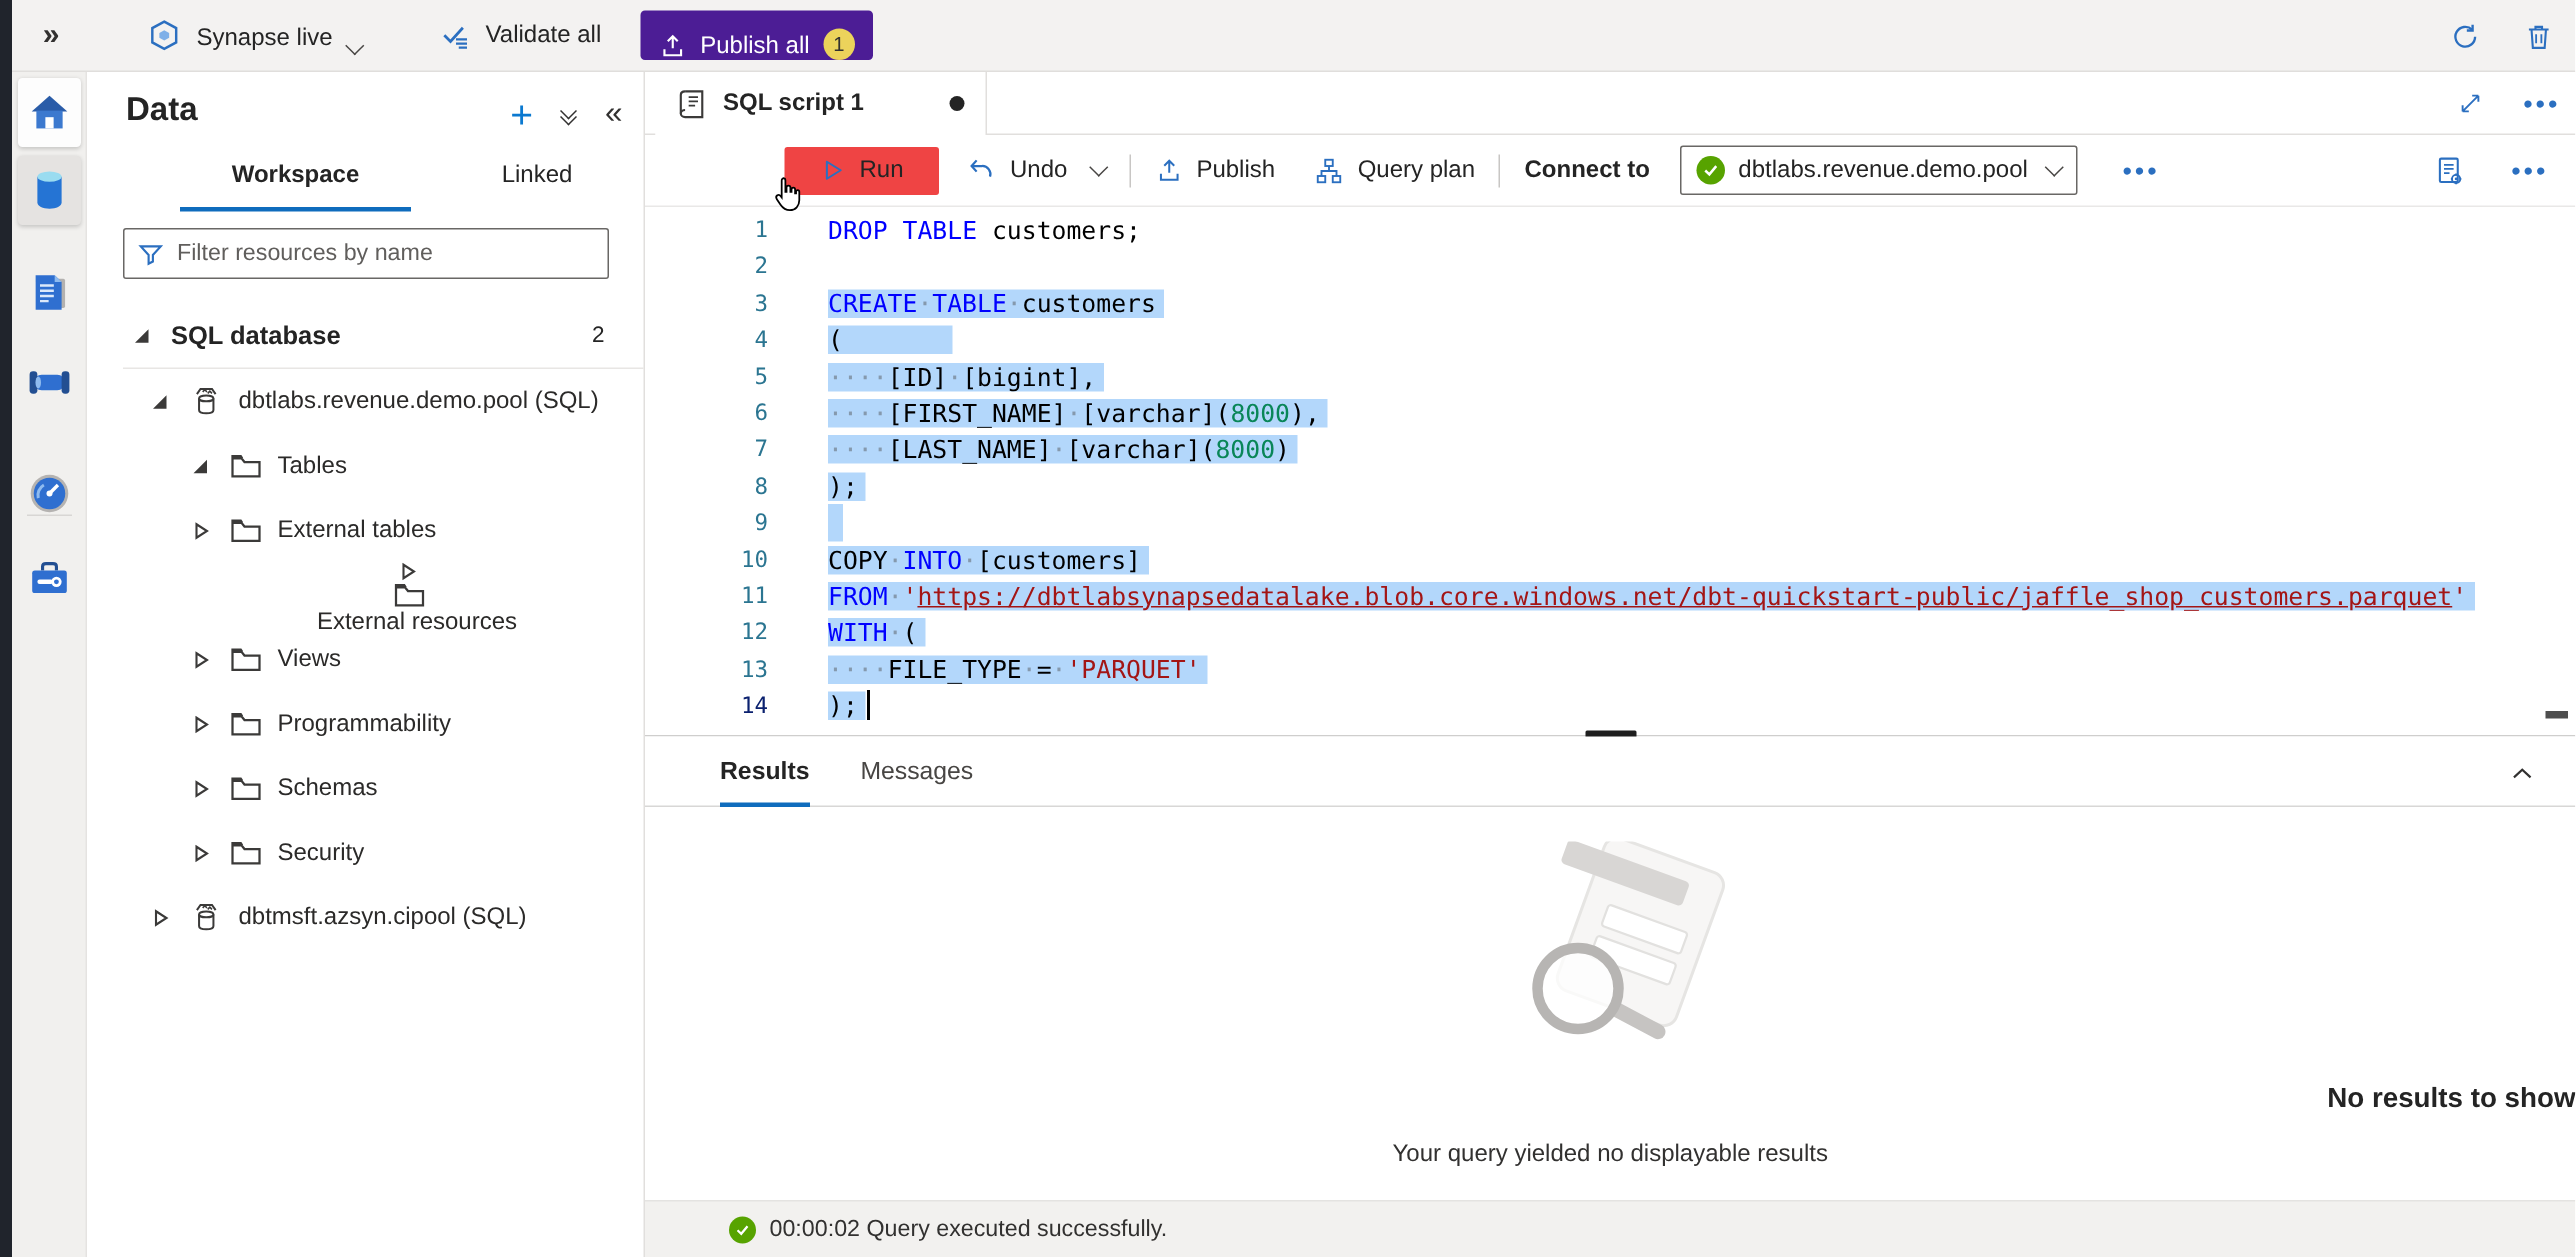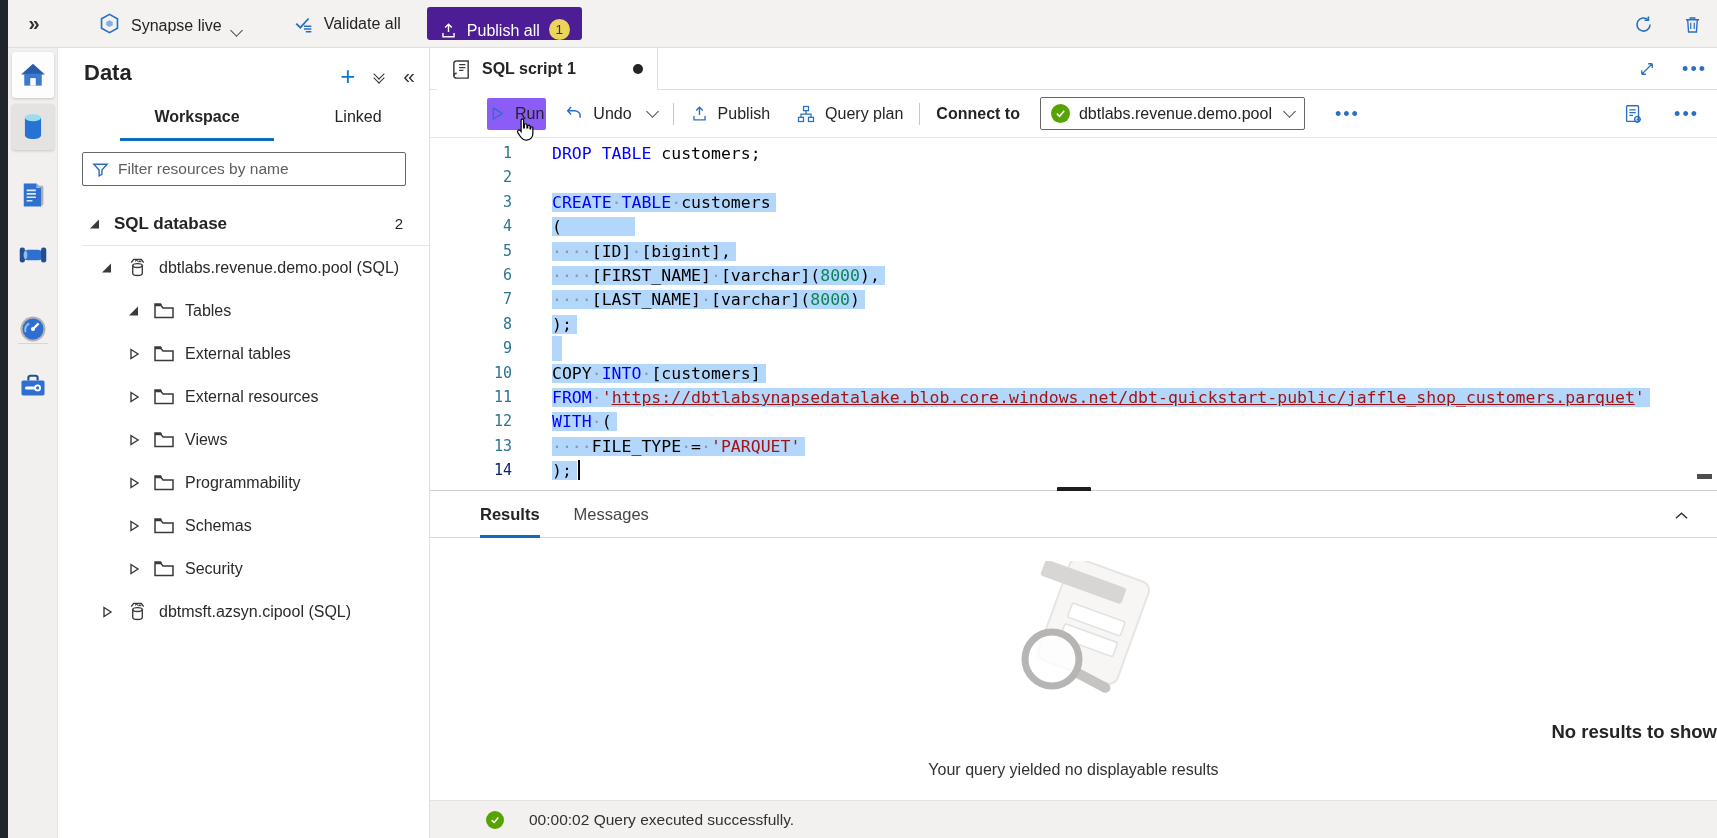--- a/index.html
+++ b/index.html
@@ -73,21 +73,21 @@
              border-right:1px solid #e1dfdd; box-shadow:0 1px 0 #fff; display:flex; align-items:center;
              padding:0 14px; gap:10px; cursor:pointer; }
   .doc-tab-title { font-size:16px; font-weight:600; color:#242424; }
   .dirty-dot { width:10px; height:10px; border-radius:50%; background:#242424; margin-left:auto; }
   .tabbar-right { position:absolute; right:10px; top:0; height:42px; display:flex; align-items:center; gap:26px; }
   .dots { color:#2b6fc0; font-size:18px; letter-spacing:2px; cursor:pointer; line-height:10px; }
 
   .toolbar { position:absolute; left:0; right:0; top:42px; height:48px; background:#fff;
              border-bottom:1px solid #e9e8e7; display:flex; align-items:center; padding:0 10px 0 57px; }
   .tb-item { display:flex; align-items:center; gap:9px; cursor:pointer; font-size:16px; color:#242424; }
-  .run-btn { background:#8b5cf6; border-radius:2px; padding:7px 2px; }
+  .run-btn { background:#ef4444; border-radius:2px; padding:7px 24px;margin-left:36px; }
   .tb-chev { margin-left:16px; cursor:pointer; }
   .tb-div { width:1px; height:22px; background:#c8c6c4; margin:0 16px; }
   .connect-label { font-size:16px; font-weight:600; color:#242424; }
   .pool-dd { display:flex; align-items:center; gap:9px; border:1px solid #696765; border-radius:2px;
              height:33px; padding:0 10px; margin-left:20px; cursor:pointer; background:#fff; }
   .pool-name { font-size:16px; color:#242424; }
   .check-circle { width:19px; height:19px; border-radius:50%; background:#57a300; display:flex;
                   align-items:center; justify-content:center; }
   .toolbar-right { margin-left:auto; display:flex; align-items:center; gap:30px; padding-right:8px; }
 
@@ -120,21 +120,21 @@
   .rtab.active::after { content:""; position:absolute; left:0; right:0; bottom:0; height:3px; background:#0f6cbd; }
   .rtab-results { margin-left:50px; }
   .rtab-messages { margin-left:34px; }
   .rtabs-collapse { position:absolute; right:26px; top:15px; cursor:pointer; }
   .illus { position:absolute; left:calc(50% - 80px); top:70px; }
   .empty-title { position:absolute; left:0; right:0; top:230px; text-align:right; font-size:18.5px;
                  font-weight:700; color:#242424; }
   .empty-sub { position:absolute; left:0; right:0; top:270px; text-align:center; font-size:16px; color:#323130; }
   .status-bar { position:absolute; left:0; right:0; bottom:0; height:38px; background:#f2f1ef;
                 border-top:1px solid #e4e3e1; display:flex; align-items:center; padding-left:56px; gap:9px; }
-  .status-text { font-size:15.5px; color:#323130;margin-left:16px; }
+  .status-text { font-size:15.5px; color:#323130; }
 
   .hand-cursor { position:absolute; left:512px; top:116px; z-index:50; pointer-events:none; }
 </style>
 </head>
 <body>
 
 <div id="app">
 
   <div class="edge-stripe"></div>
 
@@ -322,21 +322,21 @@
               <polygon points="3,1.5 10,6 3,10.5" fill="none" stroke="#3b3a39" stroke-width="1.4"></polygon>
             </svg>
           </span>
           <span class="ticon">
             <svg width="22" height="19" viewBox="0 0 22 19">
               <path d="M2 4.5h6l2 2.5h10v9.5H2z M2 4.5V3h5.5l1 1.5" fill="none" stroke="#3b3a39" stroke-width="1.5"></path>
             </svg>
           </span>
           <span class="tree-label">External tables</span>
         </div>
-        <div class="tree-row" style="padding-left: 69px;">
+        <div class="tree-row" style="padding-left: 69px; flex-direction: column;">
           <span class="tw">
             <svg width="12" height="12" viewBox="0 0 12 12">
               <polygon points="3,1.5 10,6 3,10.5" fill="none" stroke="#3b3a39" stroke-width="1.4"></polygon>
             </svg>
           </span>
           <span class="ticon">
             <svg width="22" height="19" viewBox="0 0 22 19">
               <path d="M2 4.5h6l2 2.5h10v9.5H2z M2 4.5V3h5.5l1 1.5" fill="none" stroke="#3b3a39" stroke-width="1.5"></path>
             </svg>
           </span>

